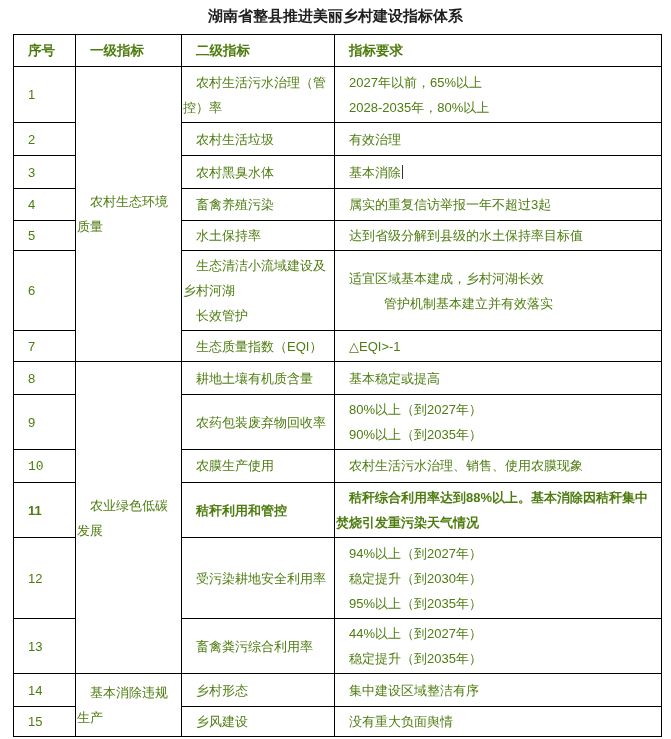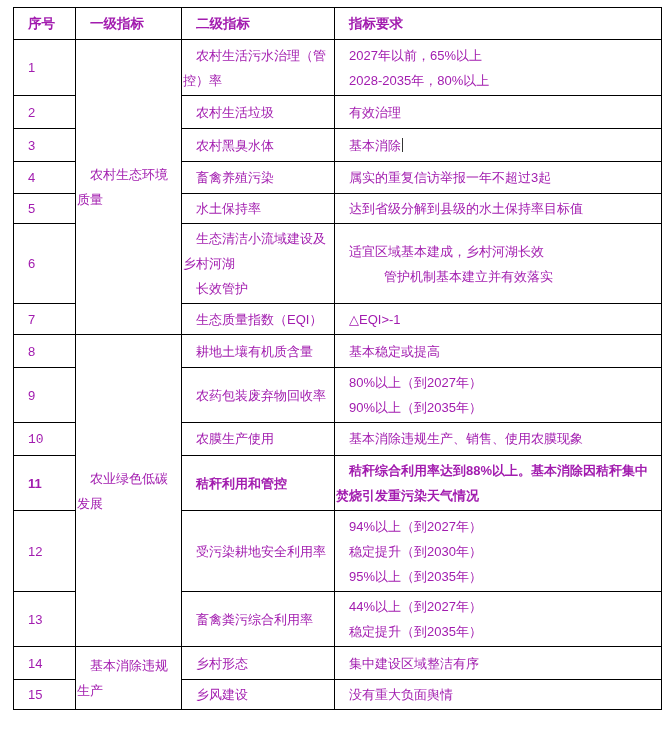--- a/index.html
+++ b/index.html
@@ -26,21 +26,21 @@
     table-layout: fixed;
     width: 648px;
     margin-left: 13px;
   }
   .indicator-table th,
   .indicator-table td {
     border: 1px solid #000000;
     vertical-align: middle;
     padding: 2px 1px;
     font-size: 13px;
-    color: #a21caf;
+    color: #4d7c0f;
     text-align: left;
     word-break: break-all;
     overflow: hidden;
   }
   .indicator-table th {
     font-weight: bold;
     padding-left: 14px;
     font-size: 13.5px;
   }
   .indicator-table p {
@@ -55,20 +55,21 @@
     background: #333333;
     vertical-align: -2px;
     margin-left: 1px;
   }
 </style>
 </head>
 <body>
 
 <div class="page">
 
+  <div class="doc-title">湖南省整县推进美丽乡村建设指标体系</div>
 
   <table class="indicator-table">
     <colgroup>
       <col style="width:62px">
       <col style="width:106px">
       <col style="width:153px">
       <col style="width:327px">
     </colgroup>
     <thead>
       <tr style="height:32px;">
@@ -189,21 +190,21 @@
         </td>
       </tr>
       <tr style="height:33px;font-family:Liberation Mono, monospace;">
         <td>
             <p>10</p>
           </td>
         <td>
             <p>农膜生产使用</p>
           </td>
         <td>
-            <p>基本消除违规生产、销售、使用农膜现象</p>
+            <p>农村生活污水治理、销售、使用农膜现象</p>
           </td>
       </tr>
       <tr style="height:50px;font-weight:bold;">
         <td>
             <p>11</p>
           </td>
         <td>
             <p>秸秆利用和管控</p>
           </td>
         <td>

